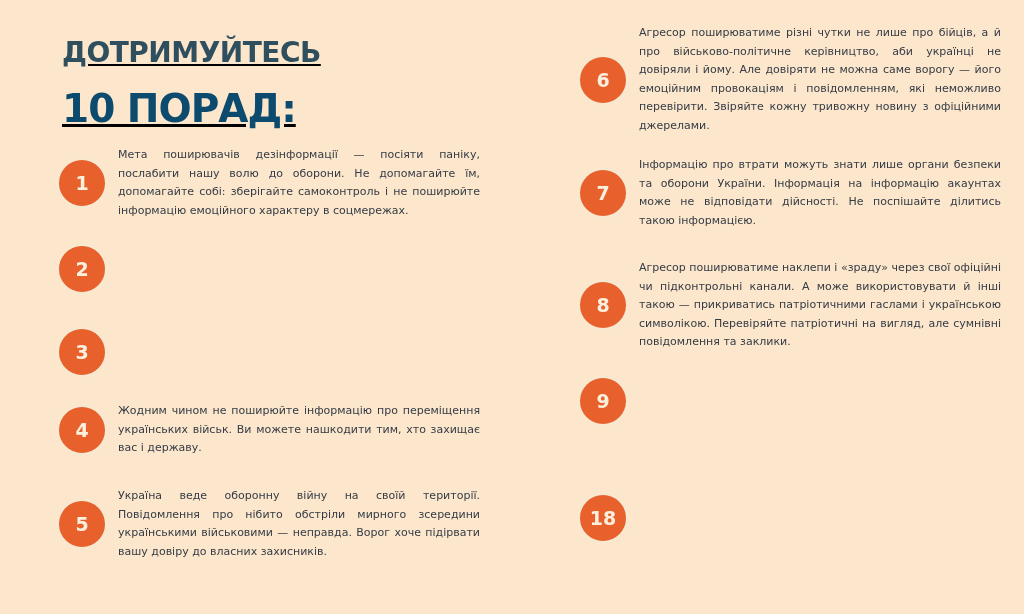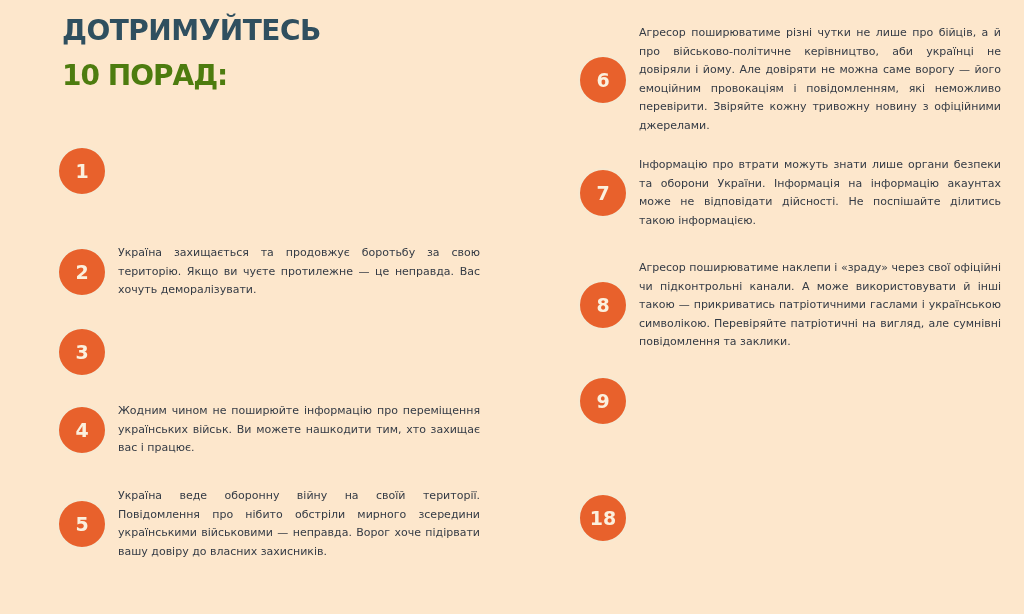--- a/index.html
+++ b/index.html
@@ -11,36 +11,37 @@
     position: relative;
     width: 1024px;
     height: 614px;
     background: #fde7cc;
     font-family: "DejaVu Sans", "Liberation Sans", sans-serif;
     overflow: hidden;
   }
   .title-block {
     position: absolute;
     left: 62px;
-    top: 16px;
+    top: 38px;
+    text-decoration: underline;
   }
   .title-line1 {
     color: #2f4f5f;
     font-weight: bold;
     font-size: 28px;
     letter-spacing: -0.5px;
     line-height: 1.1;
   }
   .title-line2 {
-    color: #4d7c0f;
+    color: #0c4a6e;
     font-weight: bold;
-    font-size: 28px;
+    font-size: 39px;
     letter-spacing: -1px;
     line-height: 1.05;
-    margin-top: 14px;
+    margin-top: 20px;
   }
   .tip {
     position: absolute;
     display: flex;
     align-items: center;
     gap: 11px;
     width: 423px;
   }
   .tip-num {
     flex: 0 0 46px;
@@ -83,40 +84,40 @@
 
   <header class="title-block">
     <div class="title-line1">ДОТРИМУЙТЕСЬ</div>
     <div class="title-line2">10 ПОРАД:</div>
   </header>
 
   <div class="tip l1">
     <div class="tip-num">
         <span>1</span>
       </div>
+    <div class="tip-text">Мета поширювачів дезінформації — посіяти паніку, послабити нашу волю до оборони. Не допомагайте їм, допомагайте собі: зберігайте самоконтроль і не поширюйте інформацію емоційного характеру в соцмережах.</div>
   </div>
 
   <div class="tip l2">
     <div class="tip-num">
         <span>2</span>
       </div>
-    <div class="tip-text">Україна захищається та продовжує боротьбу за свою територію. Якщо ви чуєте протилежне — це неправда. Вас хочуть деморалізувати.</div>
   </div>
 
   <div class="tip l3">
     <div class="tip-num">
         <span>3</span>
       </div>
   </div>
 
   <div class="tip l4">
     <div class="tip-num">
         <span>4</span>
       </div>
-    <div class="tip-text">Жодним чином не поширюйте інформацію про переміщення українських військ. Ви можете нашкодити тим, хто захищає вас і працює.</div>
+    <div class="tip-text">Жодним чином не поширюйте інформацію про переміщення українських військ. Ви можете нашкодити тим, хто захищає вас і державу.</div>
   </div>
 
   <div class="tip l5">
     <div class="tip-num">
         <span>5</span>
       </div>
     <div class="tip-text">Україна веде оборонну війну на своїй території. Повідомлення про нібито обстріли мирного зсередини українськими військовими — неправда. Ворог хоче підірвати вашу довіру до власних захисників.</div>
   </div>
 
   <div class="tip r1">

